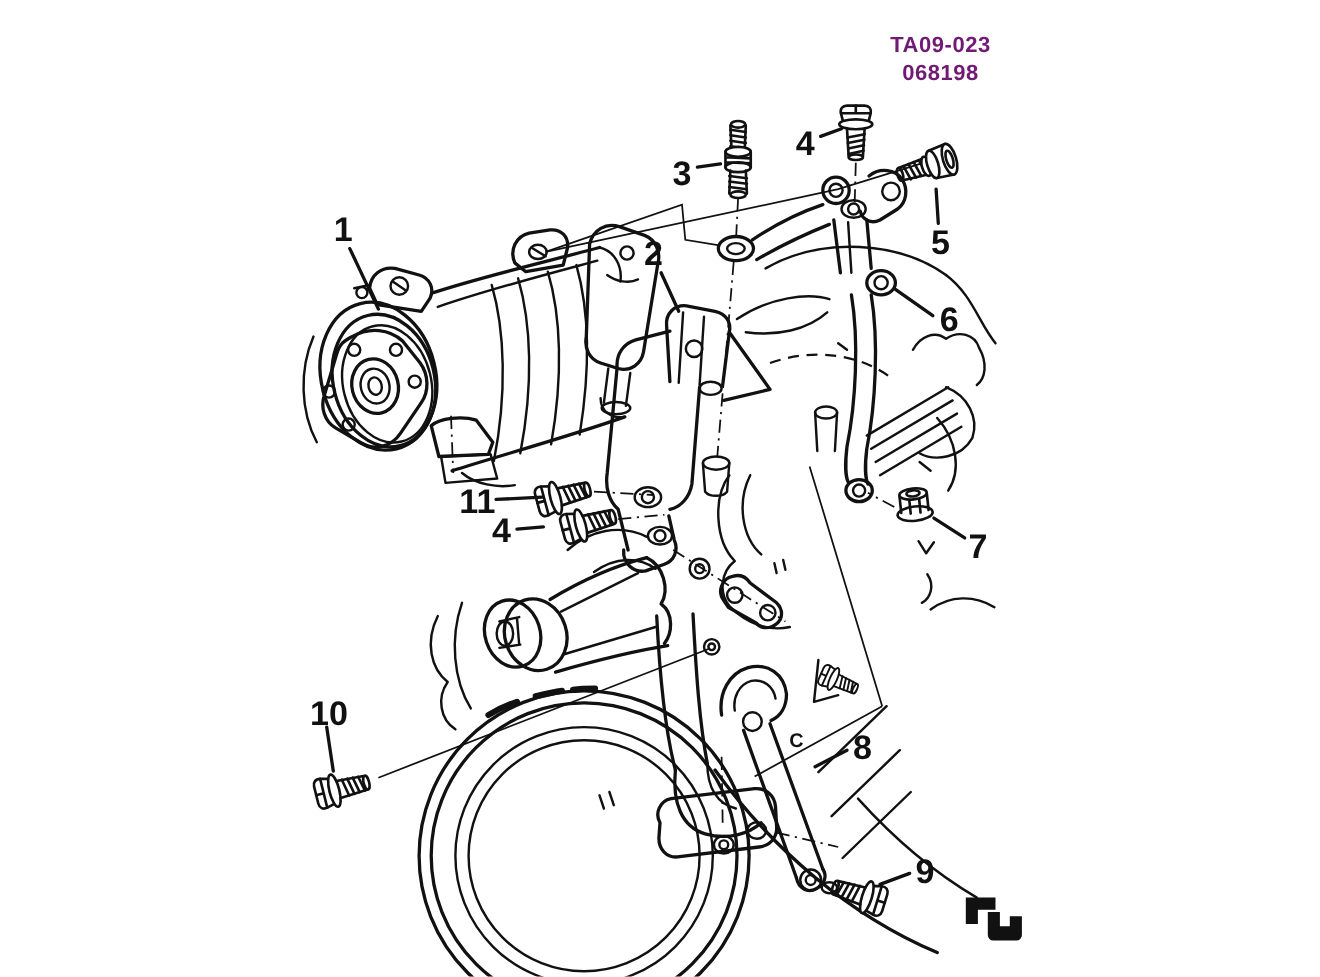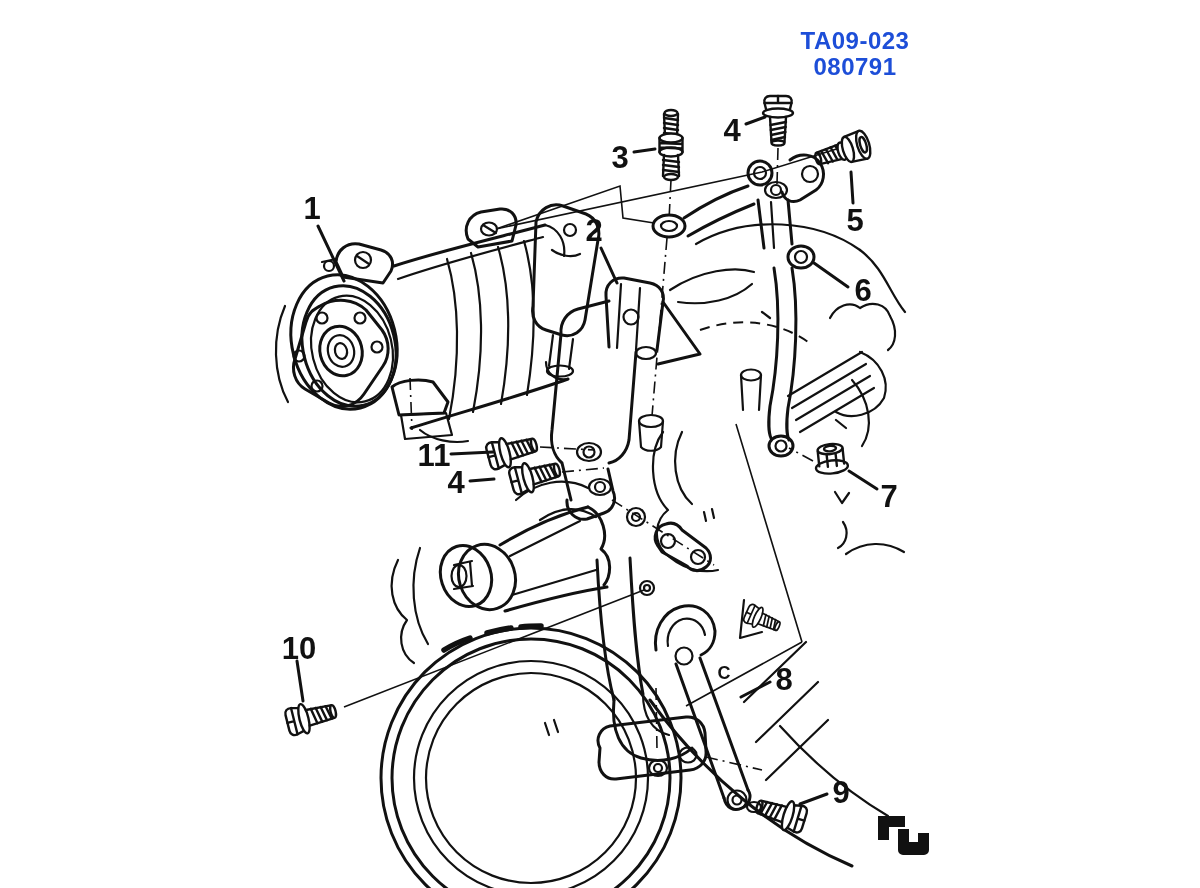--- a/index.html
+++ b/index.html
@@ -1,21 +1,21 @@
 <!DOCTYPE html>
 <html><head>
 <meta charset="utf-8">
 <style>
   html,body{margin:0;padding:0;background:#ffffff;}
   #page{position:relative;width:1200px;height:888px;background:#ffffff;overflow:hidden;
         font-family:"Liberation Sans", sans-serif;}
   #art{position:absolute;left:0;top:0;}
   #art path,#art line,#art circle,#art ellipse,#art polyline{vector-effect:none;}
   .hdr{position:absolute;left:790px;top:28px;width:130px;text-align:center;
-       font-weight:bold;font-size:24px;line-height:26px;color:#1d4ed8;letter-spacing:.5px;}
+       font-weight:bold;font-size:20px;line-height:26px;color:#701a75;letter-spacing:.5px;}
   .lw{fill:none;stroke:#111;stroke-width:3;stroke-linecap:round;stroke-linejoin:round;}
   .lw2{fill:none;stroke:#111;stroke-width:2.2;stroke-linecap:round;stroke-linejoin:round;}
   .thin{fill:none;stroke:#111;stroke-width:1.6;}
   .dd{fill:none;stroke:#111;stroke-width:1.6;stroke-dasharray:12 5 2 5;}
   .dash{fill:none;stroke:#111;stroke-width:2;stroke-dasharray:10 7;}
   .thick{fill:none;stroke:#111;stroke-width:5.5;stroke-linecap:round;}
   .callout-text{font-family:"Liberation Sans",sans-serif;font-weight:bold;fill:#111;}
   .leader{fill:none;stroke:#111;stroke-width:3;stroke-linecap:round;}
   .fast{fill:#fff;stroke:#111;stroke-width:2.4;stroke-linecap:round;stroke-linejoin:round;}
   .fastl{fill:none;stroke:#111;stroke-width:2.4;stroke-linecap:round;stroke-linejoin:round;}
@@ -312,15 +312,15 @@
       </g>
 
     <g transform="translate(876,812)">
       <path d="M2,4 h27 v11 h-16 v13 h-11 z" fill="#111"></path>
       <path d="M22,17 h11 v13 h9 v-9 h11 v17 a5,5 0 0 1 -5,5 h-21 a5,5 0 0 1 -5,-5 z" fill="#111"></path>
     </g>
   </svg>
 
   <div class="hdr">
     <div>TA09-023</div>
-    <div>080791</div>
+    <div>068198</div>
   </div>
 </div>
 
 </body></html>

